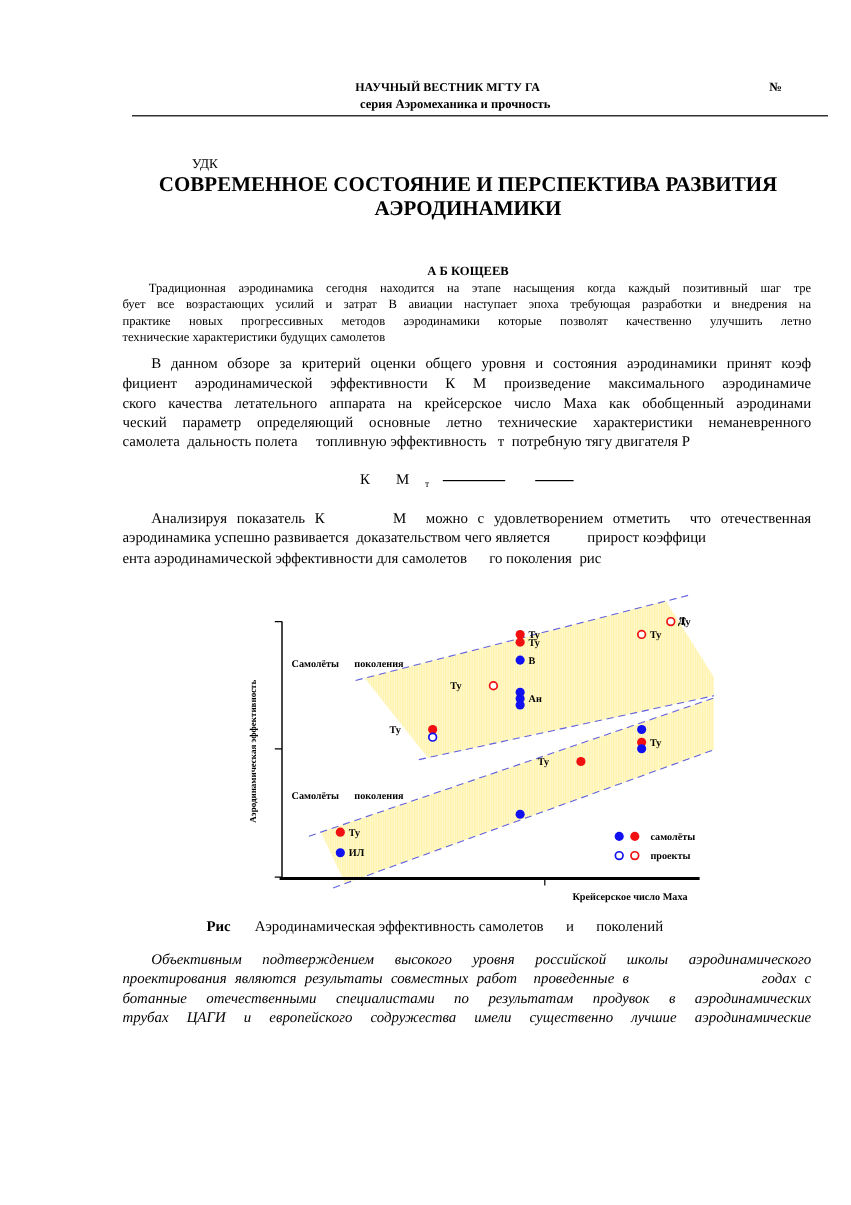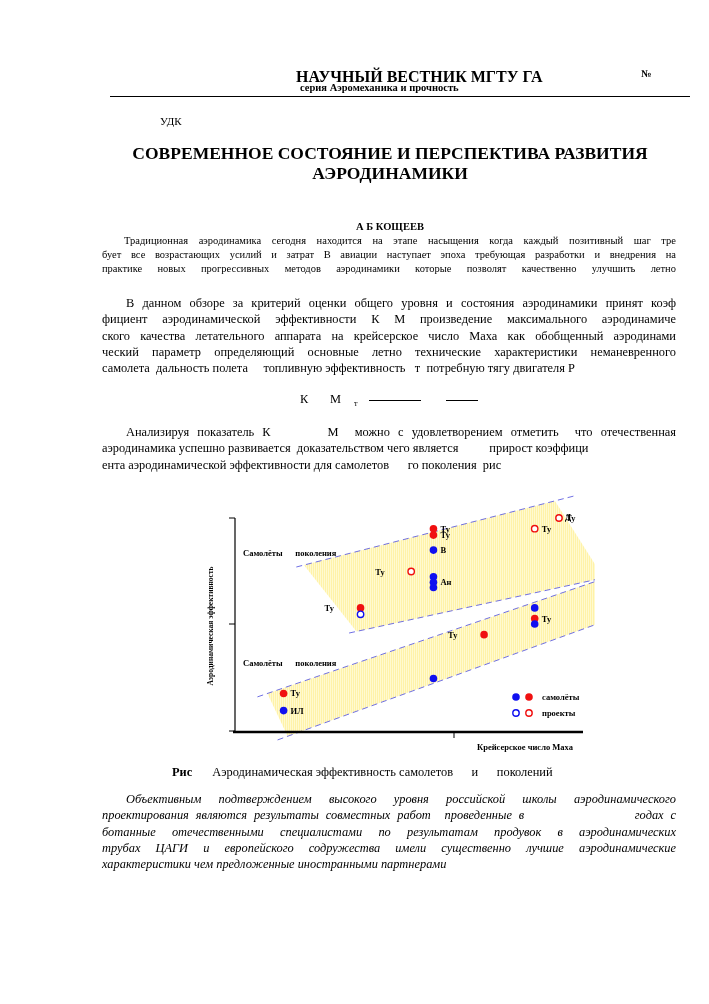--- a/index.html
+++ b/index.html
@@ -1,23 +1,23 @@
 <!DOCTYPE html>
 <html><head>
 <meta charset="utf-8">
 <style>
   html, body { margin: 0; padding: 0; background: #ffffff; }
   body { width: 709px; height: 1004px; position: relative; overflow: hidden;
          font-family: "Liberation Serif", "DejaVu Serif", serif; color: #000; }
   .abs { position: absolute; }
-  .hdr-title { left: 296px; top: 68px; font-size: 16px; font-weight: bold; }
+  .hdr-title { left: 296px; top: 68px; font-size: 10px; font-weight: bold; }
   .hdr-num { left: 641px; top: 68px; font-size: 10.5px; font-weight: bold; }
   .hdr-series { left: 300px; top: 82px; font-size: 10.5px; font-weight: bold; }
   .hdr-rule { left: 110px; top: 96px; width: 580px; height: 1px; background: #000; }
-  .udk { left: 160px; top: 115px; font-size: 11px; }
+  .udk { left: 160px; top: 131px; font-size: 11px; }
   .title { left: 100px; top: 143px; width: 580px; text-align: center; font-size: 17.5px; font-weight: bold; line-height: 20px; }
   .author { left: 100px; top: 205px; width: 580px; text-align: center; font-size: 10.5px; font-weight: bold; margin-top: 16px; }
   .abstract { left: 102px; top: 234px; width: 574px; font-size: 10.5px; line-height: 13.8px; text-align: justify; }
   .para { font-size: 12.4px; line-height: 16.3px; text-align: justify; }
   .p1 { left: 102px; top: 295px; width: 574px; }
   .formula { left: 300px; top: 392px; font-size: 12.4px; }
   .p2 { left: 102px; top: 424px; width: 574px; }
   .caption { left: 172px; top: 765px; font-size: 12.4px; white-space: pre; }
   .caption b { margin-right: 20px; text-align: right; }
   .p3 { left: 102px; top: 791px; width: 574px; font-style: italic; }
@@ -34,20 +34,21 @@
 <div class="abs hdr-rule"></div>
 
 <div class="abs udk">УДК</div>
 <div class="abs title">СОВРЕМЕННОЕ СОСТОЯНИЕ И ПЕРСПЕКТИВА РАЗВИТИЯ АЭРОДИНАМИКИ</div>
 <div class="abs author">А Б  КОЩЕЕВ</div>
 
 <div class="abs abstract">
   <div class="j" style="text-indent:22px">Традиционная аэродинамика сегодня находится на этапе насыщения  когда каждый позитивный шаг тре</div>
   <div class="j">бует все возрастающих усилий и затрат  В авиации наступает эпоха  требующая разработки и внедрения на</div>
   <div class="j">практике новых прогрессивных методов аэродинамики  которые позволят качественно улучшить летно</div>
+  <div>технические характеристики будущих самолетов</div>
 </div>
 
 <div class="abs para p1">
   <div class="j" style="text-indent:24px">В данном обзоре за критерий оценки общего уровня и состояния аэродинамики принят коэф</div>
   <div class="j">фициент аэродинамической эффективности К       М  произведение максимального аэродинамиче</div>
   <div class="j">ского качества летательного аппарата на крейсерское число Маха   как обобщенный аэродинами</div>
   <div class="j">ческий  параметр  определяющий  основные  летно технические  характеристики  неманевренного</div>
   <div style="white-space:pre">самолета  дальность полета     топливную эффективность   т  потребную тягу двигателя Р</div>
 </div>
 
@@ -134,14 +135,13 @@
   </g>
 </svg>
 
 <div class="abs caption"><b>Рис</b><span>Аэродинамическая эффективность самолетов      и      поколений</span></div>
 
 <div class="abs para p3">
   <div class="j" style="text-indent:24px">Объективным подтверждением высокого уровня российской школы аэродинамического</div>
   <div class="j" style="white-space:pre">проектирования являются результаты совместных работ  проведенные в                годах с</div>
   <div class="j">ботанные  отечественными  специалистами  по  результатам  продувок  в  аэродинамических</div>
   <div class="j">трубах ЦАГИ и европейского содружества имели существенно лучшие аэродинамические</div>
-  <div>характеристики  чем предложенные иностранными партнерами</div>
 </div>
 
 </body></html>

